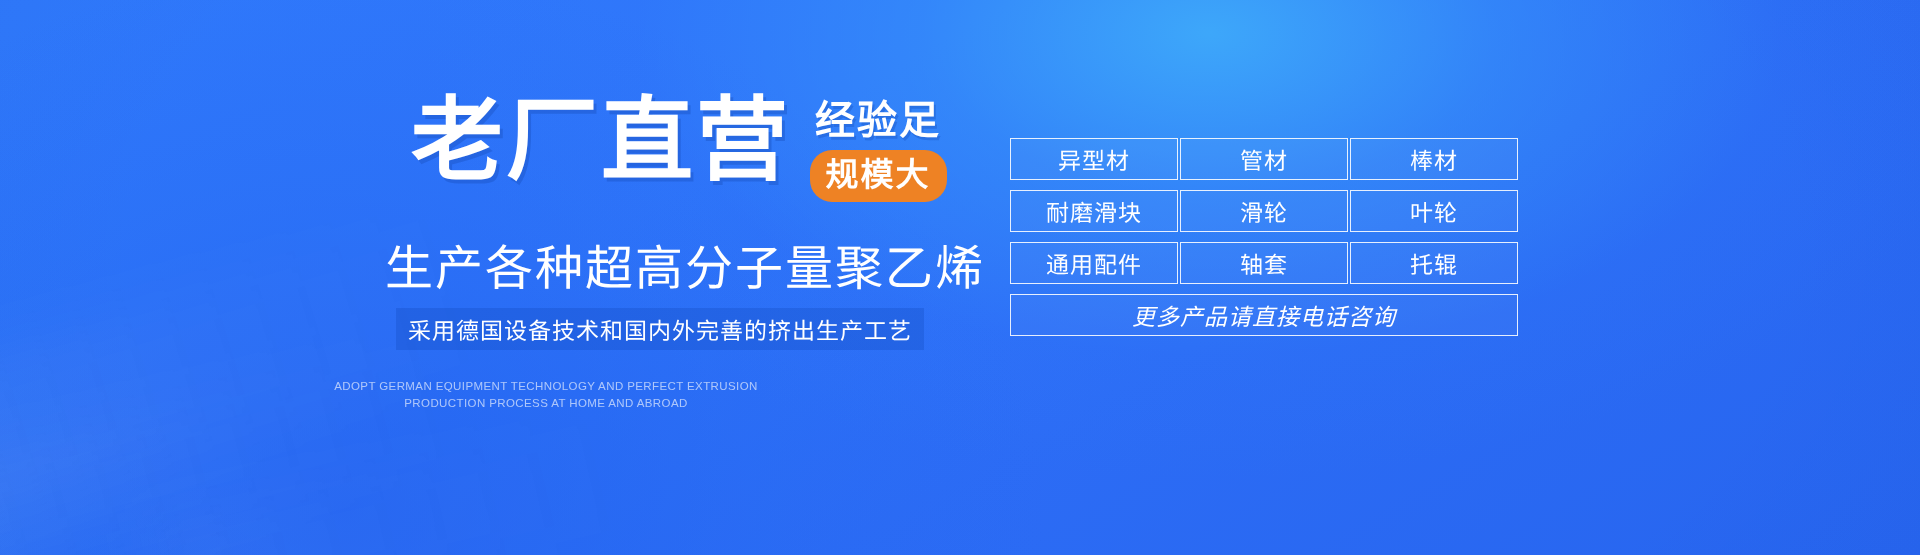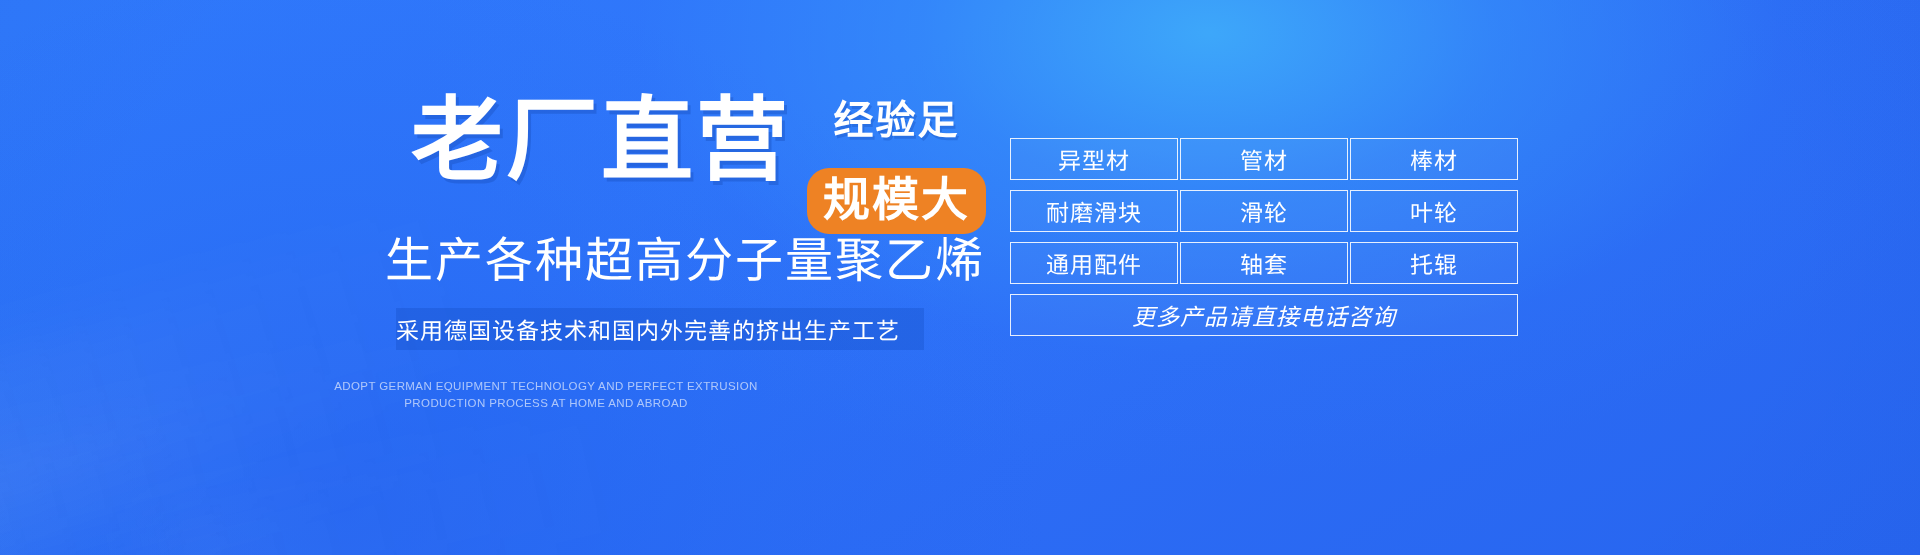--- a/index.html
+++ b/index.html
@@ -73,68 +73,69 @@
     letter-spacing: 3px;
     text-shadow: 3px 4px 0 rgba(24,80,190,0.40);
     white-space: nowrap;
   }
 
   .badges {
     margin-left: 16px;
     margin-top: 4px;
     display: flex;
     flex-direction: column;
-    gap: 26px;
+    gap: 8px;
     align-items: center;
   }
 
   .badge-plain {
     font-size: 40px;
     line-height: 1;
     font-weight: bold;
     color: #ffffff;
     letter-spacing: 2px;
     padding: 2px 8px;
     white-space: nowrap;
     text-shadow: 2px 3px 0 rgba(24,80,190,0.35);
   }
 
   .badge-orange {
-    font-size: 47px;
+    font-size: 33px;
     line-height: 1;
     font-weight: bold;
     color: #ffffff;
     letter-spacing: 2px;
     background: #ee8224;
     border-radius: 22px;
     padding: 8px 16px 11px 16px;
     white-space: nowrap;
   }
 
   .subhead {
     position: absolute;
     left: 385px;
-    top: 237px;
+    top: 245px;
     font-size: 48px;
     line-height: 1;
     color: #ffffff;
     letter-spacing: 2px;
     white-space: nowrap;
     font-weight: normal;
   }
 
   .tagline-bar {
     position: absolute;
     left: 396px;
     top: 308px;
     width: 528px;
     height: 42px;
     background: rgba(18,72,190,0.30);
     display: flex;
     align-items: center;
+    justify-content: center;
   }
   .tagline-bar .tagline-text {
     font-size: 23px;
     color: #ffffff;
     letter-spacing: 1px;
     white-space: nowrap;
   }
 
   .eng-sub {
     position: absolute;

